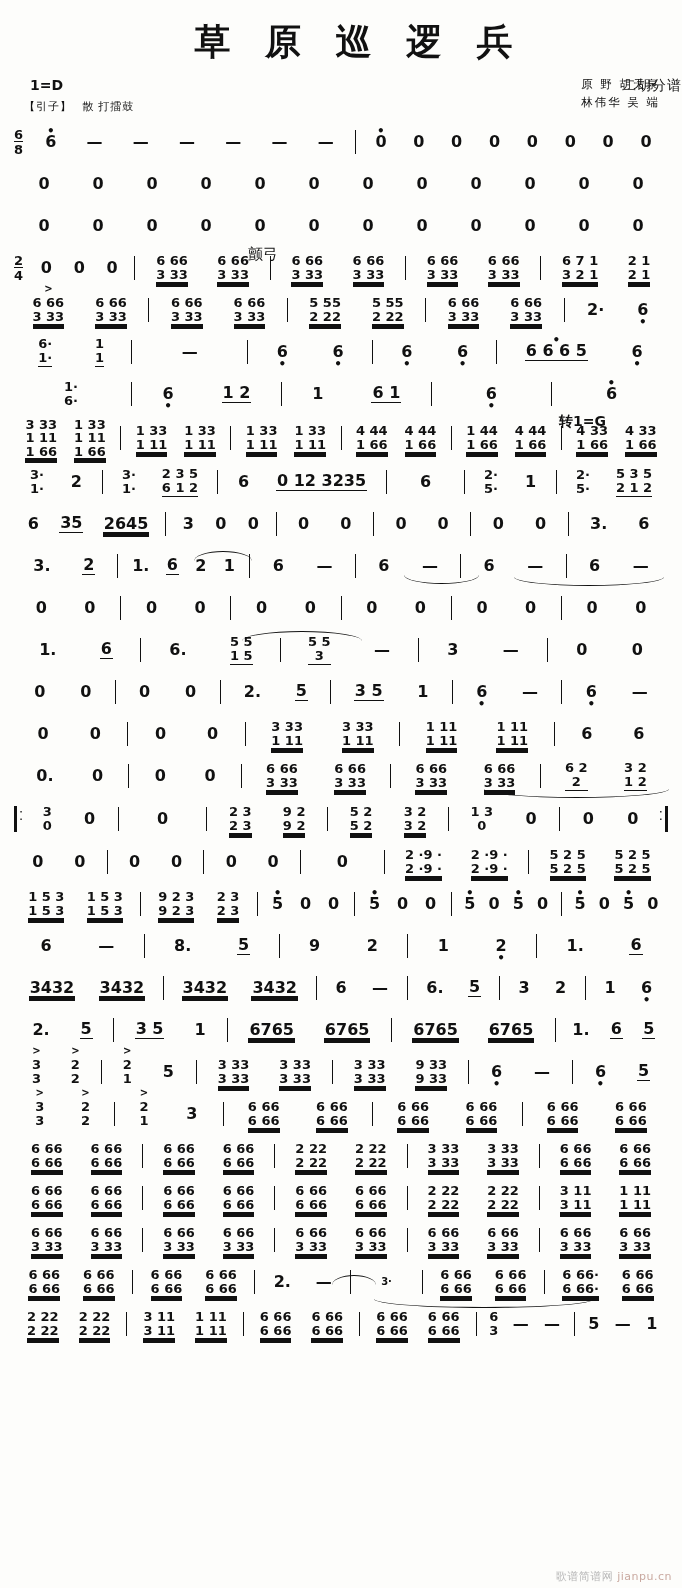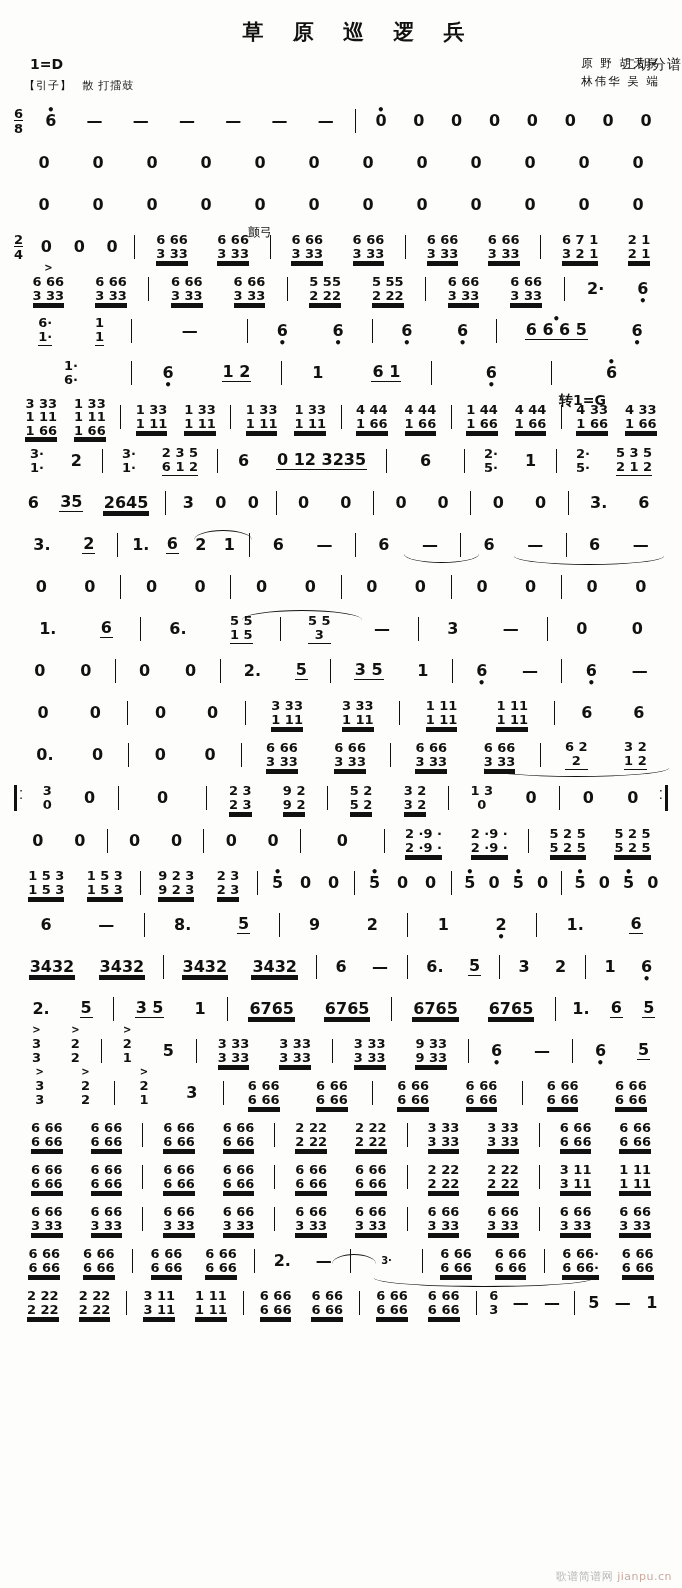--- a/index.html
+++ b/index.html
@@ -17,21 +17,21 @@
   }
   .page {
     position: relative;
     width: 682px;
     height: 1588px;
     background: #fdfdfb;
   }
   
   .title {
     text-align: center;
-    font-size: 21px;
+    font-size: 36px;
     font-weight: bold;
     letter-spacing: 11px;
     padding-top: 18px;
     font-family: "DejaVu Sans", sans-serif;
     padding-left: 36px;
   }
   .subtitle {
     text-align: right;
     font-size: 14px;
     margin-top: 10px;
@@ -185,21 +185,21 @@
     height: 9px;
   }
   .tie-line {
     position: absolute;
     border-bottom: 1.2px solid #111;
     border-radius: 50%/0 0 100% 100%;
     height: 8px;
   }
   .annot {
     position: absolute;
-    font-size: 12px;
+    font-size: 15px;
     font-family: "DejaVu Sans", sans-serif;
     white-space: nowrap;
   }
   .annot.bold { font-weight: bold; font-size: 14px; }
   .footer {
     position: absolute;
     right: 10px;
     bottom: 4px;
     font-size: 11px;
     color: #9a9a9a;

